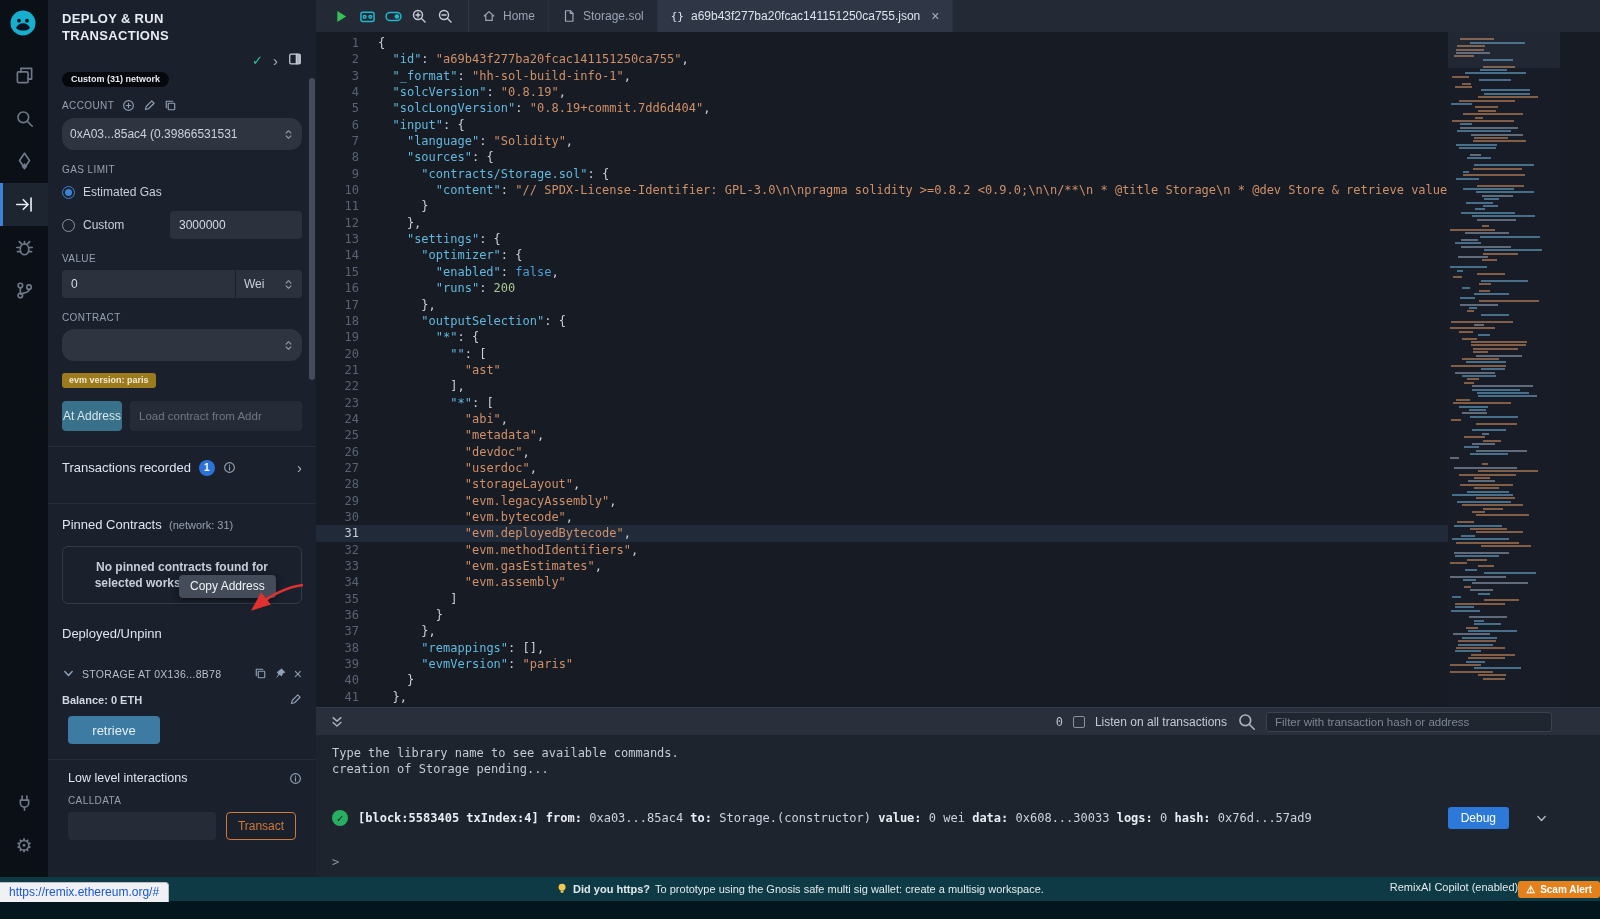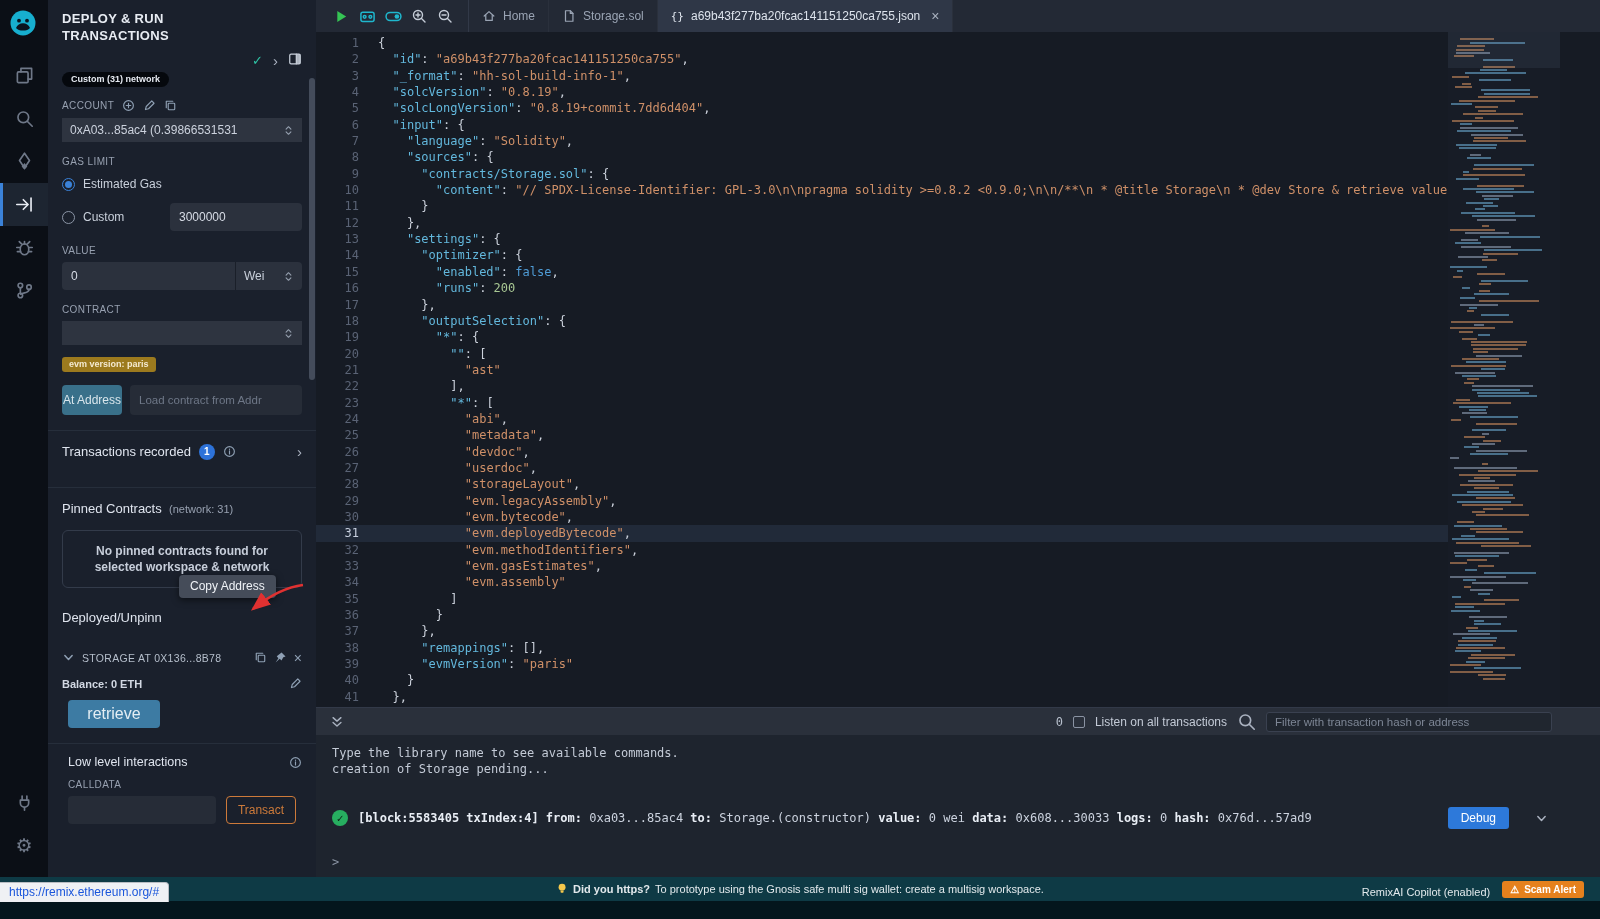--- a/index.html
+++ b/index.html
@@ -26,21 +26,21 @@
   .p-head-icons .nx { color:#aab2c0; font-size:15px; cursor:pointer; }
   .p-head-icons .pp { color:#c9d0db; cursor:pointer; }
   .net-badge { display:inline-block; margin:3px 0 0 14px; background:#05080d; color:#e6eaf1; font-size:9px; font-weight:bold; padding:2px 9px 3px; border-radius:8px; }
   .lbl { font-size:10px; color:#97a0b0; letter-spacing:.4px; padding:0 14px; }
   .mt { margin-top:14px; }
   .label-row { display:flex; align-items:center; gap:8px; margin-top:12px; }
   .label-row .lbl { padding:0; }
   .label-row { padding:0 14px; }
   .mini { color:#8fa0b4; display:inline-flex; align-items:center; cursor:pointer; }
   .mini.x { font-size:14px; line-height:12px; }
-  .select { margin:6px 14px 0; height:24px; background:#2e3440; border-radius:0; display:flex; align-items:center; padding:0 8px; cursor:pointer; }
+  .select { margin:6px 14px 0; height:32px; background:#2e3440; border-radius:12px; display:flex; align-items:center; padding:0 8px; cursor:pointer; }
   .sel-text { color:#ccd2dd; font-size:12px; white-space:nowrap; overflow:hidden; flex:1; }
   .spin { color:#96a0af; margin-left:6px; flex:none; display:inline-flex; }
   .radio-row { display:flex; align-items:center; gap:8px; padding:0 14px; margin-top:7px; height:20px; cursor:pointer; }
   .radio-row.custom { margin-top:9px; height:28px; }
   .radio { width:13px; height:13px; border:1.5px solid #8b95a6; border-radius:50%; position:relative; flex:none; cursor:pointer; }
   .radio.on { border-color:#3b82d8; }
   .radio.on::after { content:''; position:absolute; inset:2px; background:#3b82d8; border-radius:50%; }
   .rlab { color:#c9d0db; }
   .inp { background:#2b313d; border:none; outline:none; border-radius:4px; height:28px; color:#d7dce6; font-size:12px; padding:0 9px; font-family:"Liberation Sans", sans-serif; }
   .inp::placeholder { color:#6e7787; }
@@ -63,21 +63,21 @@
   .empty-box { margin:14px 14px 0; border:1px solid #333b4a; border-radius:6px; padding:12px 8px; text-align:center; color:#c7ceda; font-size:12px; font-weight:bold; line-height:16px; }
   .deployed-title { padding:22px 14px 0; color:#dfe4ee; font-size:13px; }
   .contract-head { display:flex; align-items:center; gap:7px; padding:0 14px; margin-top:26px; }
   .c-title { color:#b6bfcc; font-size:10.5px; letter-spacing:.3px; flex:1; white-space:nowrap; overflow:hidden; }
   .bal-row { display:flex; align-items:center; padding:0 14px; margin-top:13px; }
   .bal { font-size:11px; font-weight:bold; color:#d2d8e3; }
   .bal-row .mini { margin-left:auto; }
   .store-row { display:flex; align-items:center; gap:8px; padding:0 20px; margin-top:13px; }
   .btn-store { width:92px; height:28px; background:#cb7433; color:#fbeee2; border:none; border-radius:4px; font-size:12px; cursor:pointer; font-family:inherit; flex:none; }
   .inp.store-inp { width:110px; height:28px; font-size:11px; background:#2b313d; }
-  .btn-retrieve { width:92px; height:28px; margin:10px 0 0 20px; background:#3d7ba3; color:#e4eef4; border:none; border-radius:4px; font-size:16px; cursor:pointer; font-family:inherit; display:block; }
+  .btn-retrieve { width:92px; height:28px; margin:10px 0 0 20px; background:#3d7ba3; color:#e4eef4; border:none; border-radius:4px; font-size:13px; cursor:pointer; font-family:inherit; display:block; }
   .lowlevel-row { display:flex; align-items:center; padding:11px 14px 0 20px; }
   .ll { color:#dfe4ee; font-size:12.5px; }
   .lowlevel-row .mini { margin-left:auto; }
   .panel .calldata-lbl { padding:10px 20px 0; }
   .calldata-row { display:flex; align-items:flex-start; gap:10px; padding:0 20px 0; margin-top:6px; }
   .inp.cd { width:148px; background:#262c37; }
   .btn-transact { width:74px; height:28px; background:transparent; border:1px solid #cd7a3a; color:#cd7a3a; border-radius:4px; font-size:12px; cursor:pointer; font-family:inherit; }
   .panel-scrollbar { position:absolute; right:1px; top:78px; width:6px; height:302px; background:#444c5b; border-radius:3px; cursor:grab; }
 
   
@@ -125,21 +125,21 @@
   .tx-check { width:16px; height:16px; border-radius:50%; background:#27ae60; color:#0c2316; font-size:11px; display:inline-flex; align-items:center; justify-content:center; flex:none; font-weight:bold; }
   .tx-text { margin-left:10px; color:#ccd3df; white-space:nowrap; overflow:hidden; }
   .tx-text .bold { font-weight:bold; color:#e8edf4; }
   .debug-btn { margin-left:auto; background:#2d79da; color:#fff; border:none; border-radius:3px; font-size:12px; padding:4px 13px; cursor:pointer; font-family:"Liberation Sans", sans-serif; flex:none; }
   .tx-row .t-icon { margin-left:26px; }
   .t-prompt { margin-top:26px; color:#8a93a3; cursor:text; }
 
   
   .statusbar { height:24px; background:#0e3a45; position:relative; display:flex; align-items:center; font-size:11px; color:#e2e9ec; }
   .tip { position:absolute; left:50%; transform:translateX(-50%); display:flex; align-items:center; gap:5px; white-space:nowrap; }
-  .sb-right { position:absolute; right:16px; display:flex; align-items:flex-end; gap:12px; }
+  .sb-right { position:absolute; right:0; display:flex; align-items:flex-start; }
   .scam { background:#e5811d; color:#fff; font-size:10px; font-weight:bold; border-radius:3px; padding:3px 8px; display:inline-flex; gap:5px; align-items:center; cursor:pointer; }
   .bottomstrip { height:18px; background:#04161d; }
 
   
   .url-tip { position:absolute; left:0; bottom:17px; background:#eff1f4; border:1px solid #b9bdc3; border-left:none; border-bottom:none; border-top-right-radius:4px; color:#1a56db; font-size:12px; padding:2px 9px 3px; z-index:30; }
   .copy-tip { position:absolute; left:179px; top:575px; background:#454c59; color:#f0f3f7; font-size:12px; padding:4px 11px 5px; border-radius:4px; box-shadow:0 2px 7px rgba(0,0,0,.55); z-index:25; }
   .red-arrow { position:absolute; left:237px; top:579px; z-index:26; }
 </style>
 </head>
 <body>

